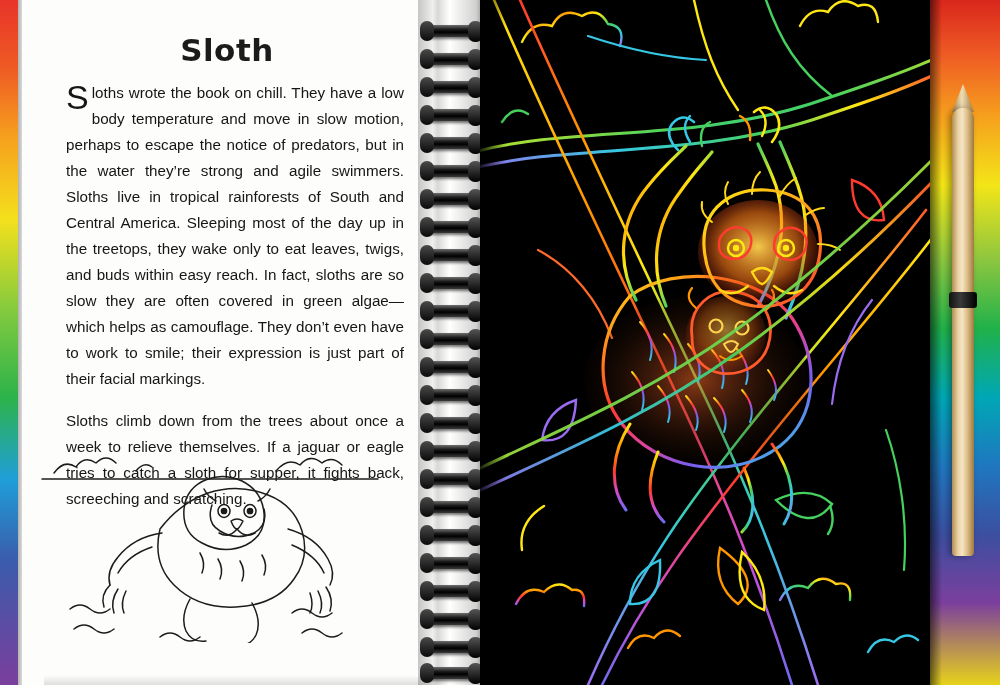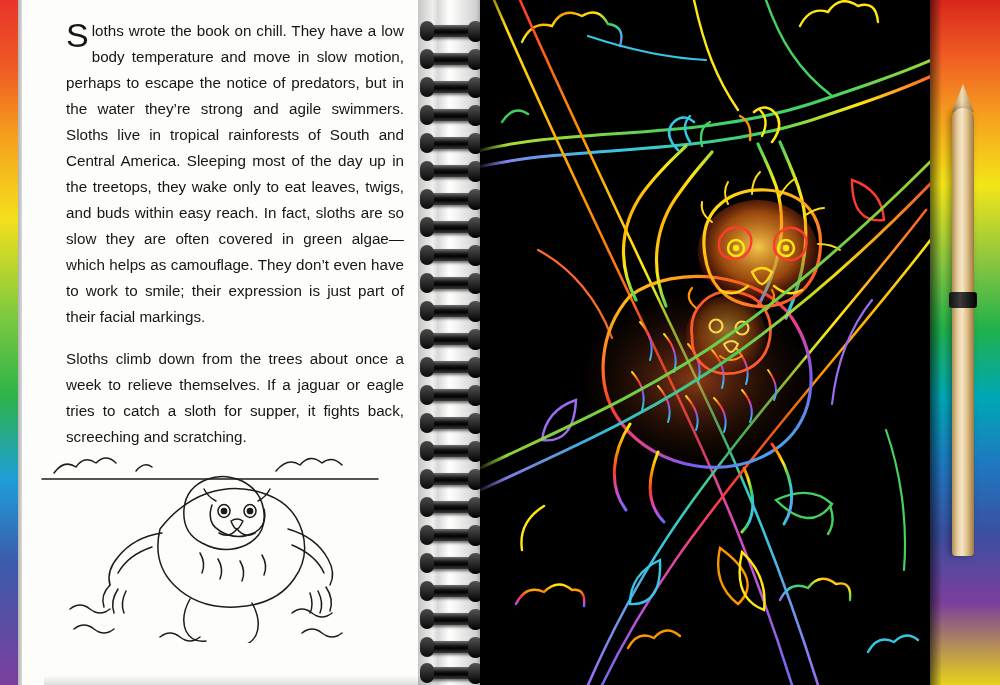--- a/index.html
+++ b/index.html
@@ -191,20 +191,21 @@
 </head>
 <body>
 
 <div id="page">
 
   <div class="left-edge-strip"></div>
   <div class="left-edge-shadow"></div>
 
   <div class="left-page">
     <div class="left-page-inner">
+      <div class="page-title">Sloth</div>
       <p class="body-text first">Sloths wrote the book on chill. They have a low body temperature and move in slow motion, perhaps to escape the notice of predators, but in the water they’re strong and agile swimmers. Sloths live in tropical rainforests of South and Central America. Sleeping most of the day up in the treetops, they wake only to eat leaves, twigs, and buds within easy reach. In fact, sloths are so slow they are often covered in green algae—which helps as camouflage. They don’t even have to work to smile; their expression is just part of their facial markings.</p>
       <p class="body-text">Sloths climb down from the trees about once a week to relieve themselves. If a jaguar or eagle tries to catch a sloth for supper, it fights back, screeching and scratching.</p>
     </div>
 
     <svg class="lineart" viewBox="0 0 340 230">
       <g fill="none" stroke="#1c1c1c" stroke-width="1.5" stroke-linecap="round" stroke-linejoin="round">
 
         <line x1="2" y1="66" x2="338" y2="66"></line>
 
         <path d="M14 60 q10 -14 22 -6 q8 -12 20 -4 q10 -10 20 0"></path>

